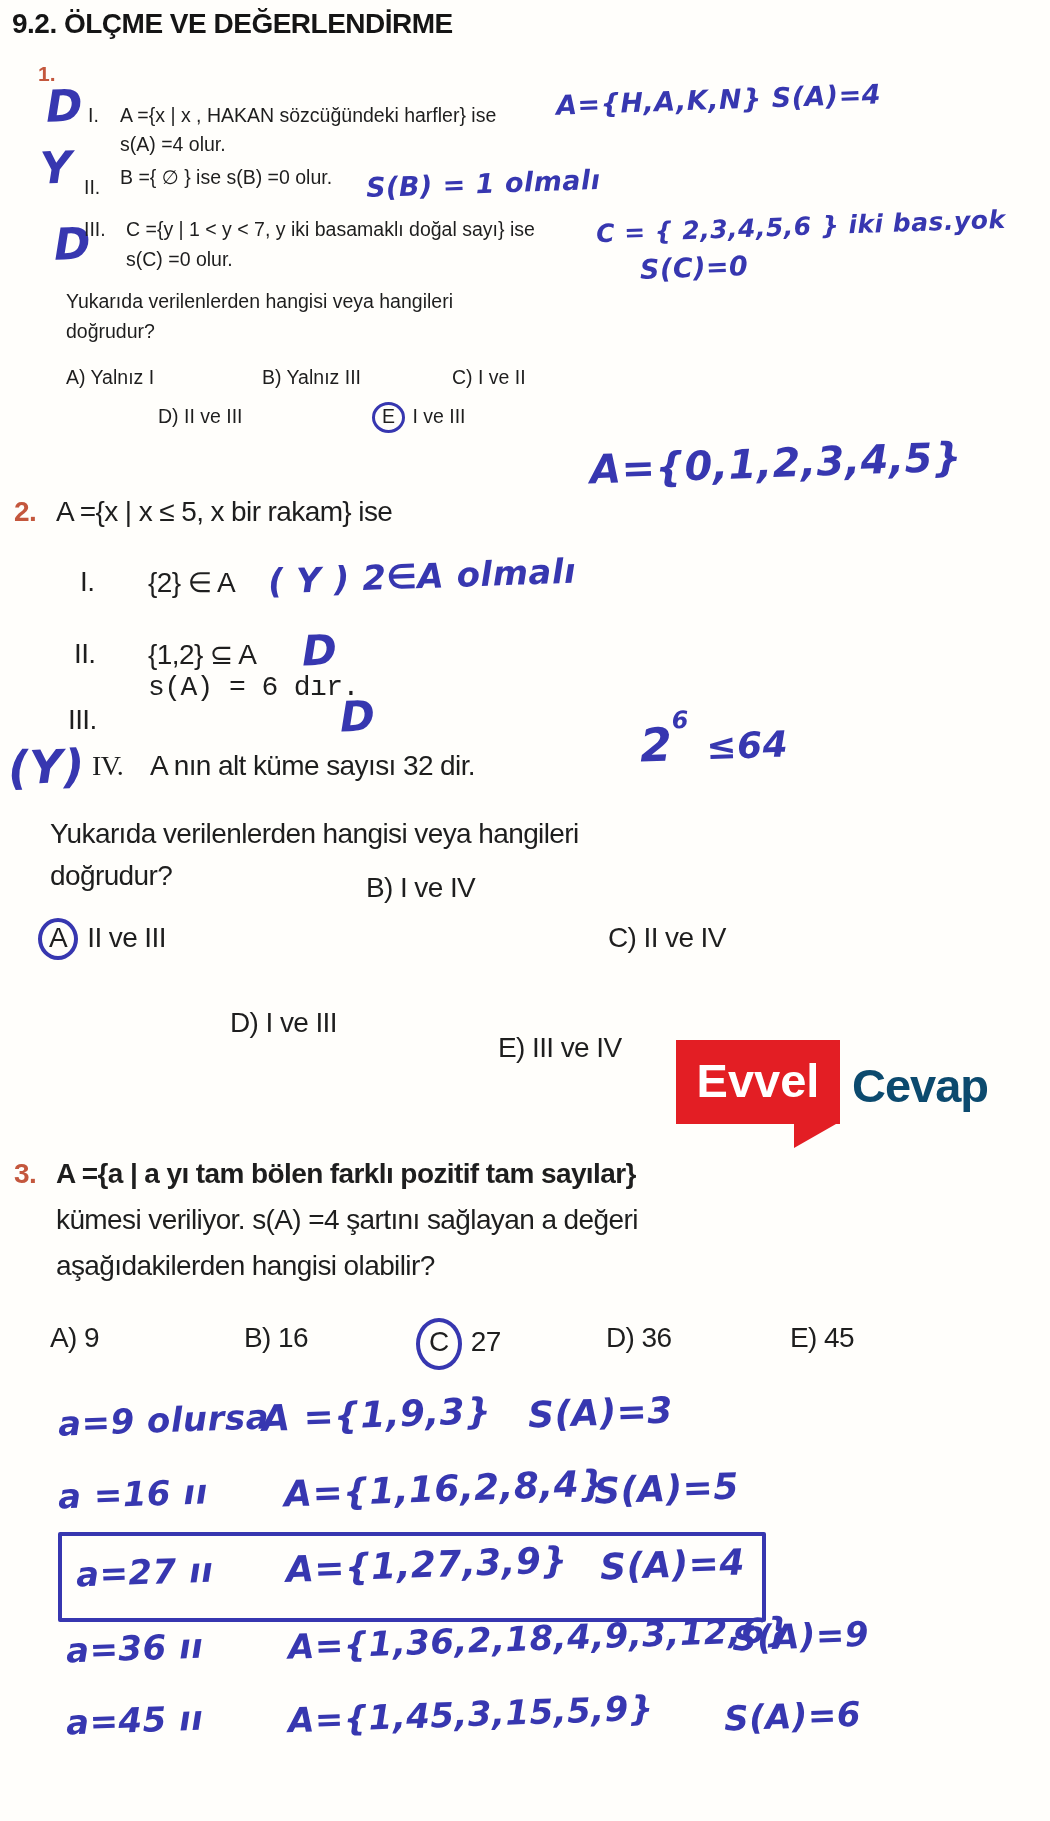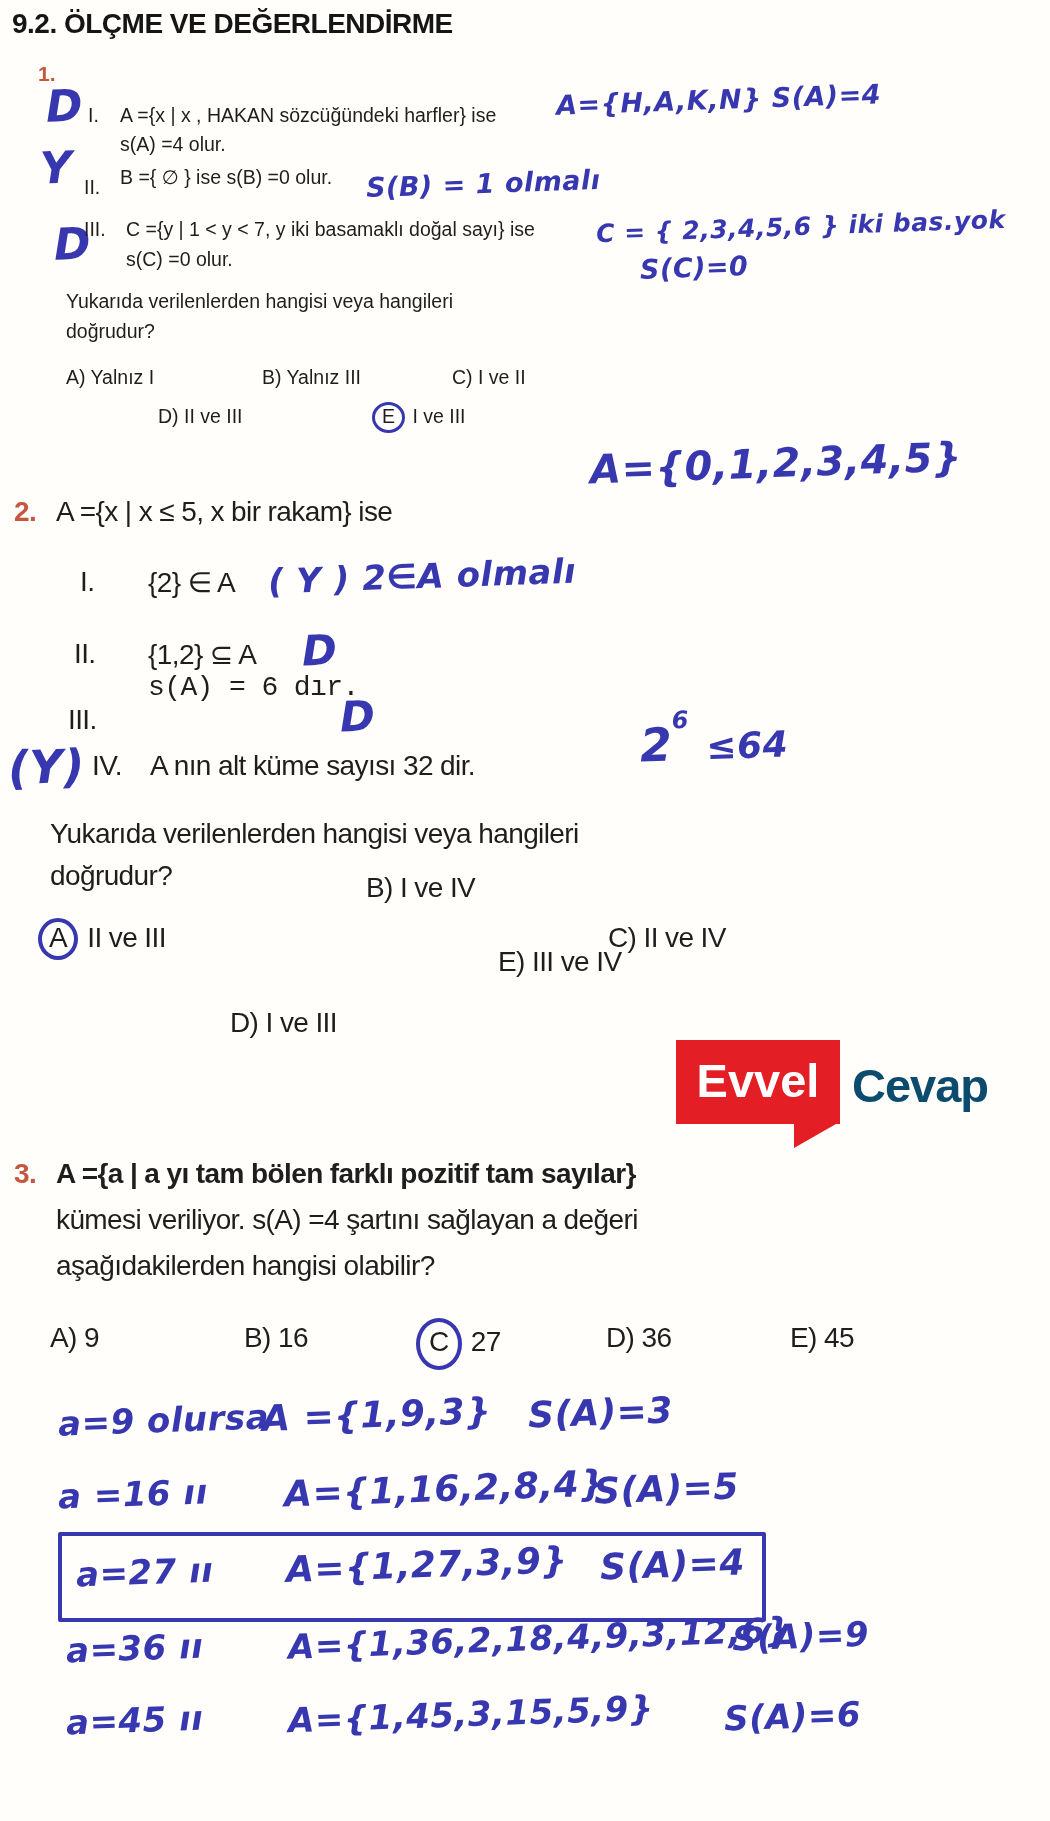--- a/index.html
+++ b/index.html
@@ -89,32 +89,32 @@
 
     <div class="abs t2 roman" style="left:74px; top:638px;">II.</div>
     <div class="abs t2" style="left:148px; top:638px;">{1,2} ⊆ A</div>
     <div class="abs hw tilt" style="left:302px; top:626px; font-size:42px;">D</div>
 
     <div class="abs t2 roman" style="left:68px; top:704px;">III.</div>
     <div class="abs t2" style="left:148px; top:672px;font-family:Liberation Mono, monospace;">s(A) = 6 dır.</div>
     <div class="abs hw tilt" style="left:340px; top:692px; font-size:42px;">D</div>
 
     <div class="abs hw tilt" style="left:8px; top:740px; font-size:46px;">(Y)</div>
-    <div class="abs t2 roman" style="left:92px; top:750px;">IV.</div>
+    <div class="abs t2 roman" style="left:92px; top:750px;font-family:Liberation Serif, serif;">IV.</div>
     <div class="abs t2" style="left:150px; top:750px;">A nın alt küme sayısı 32 dir.</div>
     <div class="abs hw tilt" style="left:640px; top:716px; font-size:46px;"><span>2</span><sup class="hwsup">6</sup> <span style="font-size:36px;">≤64</span></div>
 
     <div class="abs t2" style="left:50px; top:818px;">Yukarıda verilenlerden hangisi veya hangileri</div>
     <div class="abs t2" style="left:50px; top:860px;">doğrudur?</div>
 
     <div class="abs t2" style="left:38px; top:918px;text-align:right;"><span class="circ circ2">A</span><span> II ve III</span></div>
     <div class="abs t2" style="left:330px; top:872px;margin-left:36px;">B) I ve IV</div>
     <div class="abs t2" style="left:608px; top:922px;">C) II ve IV</div>
     <div class="abs t2" style="left:222px; top:1007px;margin-left:8px;">D) I ve III</div>
-    <div class="abs t2" style="left:498px; top:946px;">E)  III ve IV</div>
+    <div class="abs t2" style="left:498px; top:1032px;">E)  III ve IV</div>
   </div>
 
   <div>
     <div class="logo-red" style="left:676px; top:1040px; width:164px; height:84px; line-height:82px;">Evvel</div>
     <div class="logo-tail" style="left:794px; top:1124px;"></div>
     <div class="abs logo-black" style="left:852px; top:1058px;">Cevap</div>
   </div>
 
   <div>
     <div class="abs qnum t2" style="left:14px; top:1158px;">3.</div>

